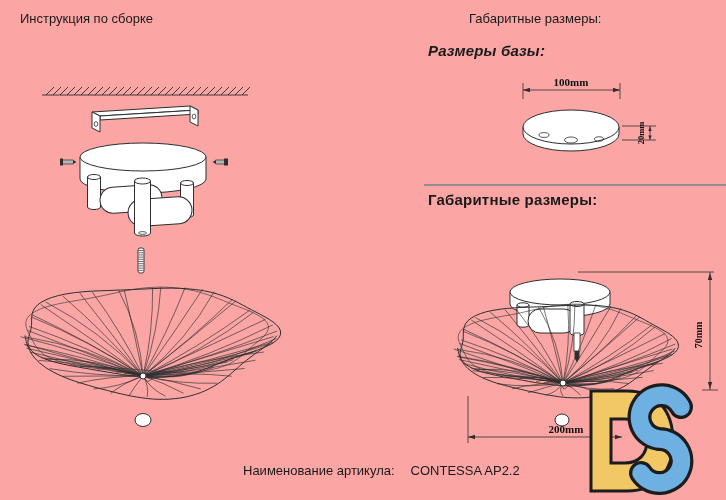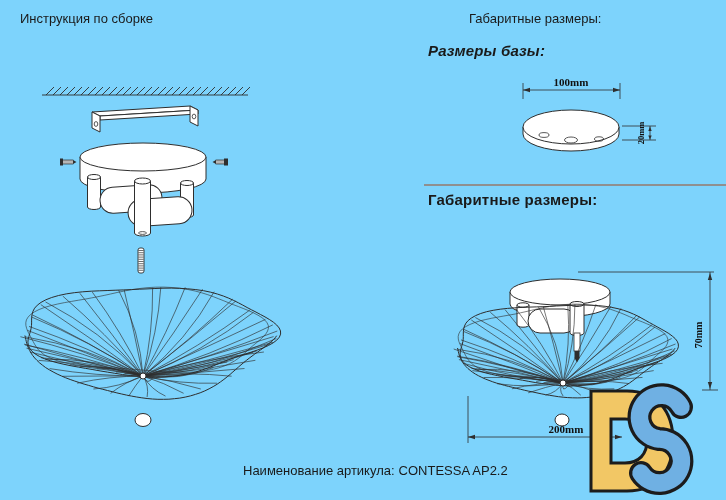--- a/index.html
+++ b/index.html
@@ -1,23 +1,23 @@
 <!DOCTYPE html>
 <html><head>
 <meta charset="utf-8">
 <style>
   html,body{margin:0;padding:0;background:#fff;}
-  .page{position:relative;width:726px;height:500px;background:#7dd3fc;overflow:hidden;
+  .page{position:relative;width:726px;height:500px;background:#fca5a5;overflow:hidden;
         font-family:"Liberation Sans",sans-serif;color:#1a1a1a;}
   .abs{position:absolute;}
   .title{font-size:13px;}
   .heading{font-size:15px;font-weight:bold;letter-spacing:0.2px;}
   .divider{height:2px;background:#8f8f8f;}
   .footer{font-size:13px;white-space:nowrap;}
-  .footer .lbl{margin-right:4px;}
+  .footer .lbl{margin-right:16px;}
   svg{display:block;overflow:visible;}
   .thin{stroke:#2e2e2e;stroke-width:0.8;fill:none;}
   .solid{stroke:#2e2e2e;stroke-width:1;fill:#ffffff;}
   .dk{fill:#2e2e2e;stroke:none;}
   .dim{font-family:"Liberation Serif",serif;font-weight:bold;font-size:11px;fill:#111;}
   .dimsm{font-family:"Liberation Serif",serif;font-weight:bold;font-size:8.5px;fill:#111;}
   .dimmd{font-family:"Liberation Serif",serif;font-weight:bold;font-size:10px;fill:#111;}
   .outline{stroke:#1c1c1c;}
 </style>
 </head>

